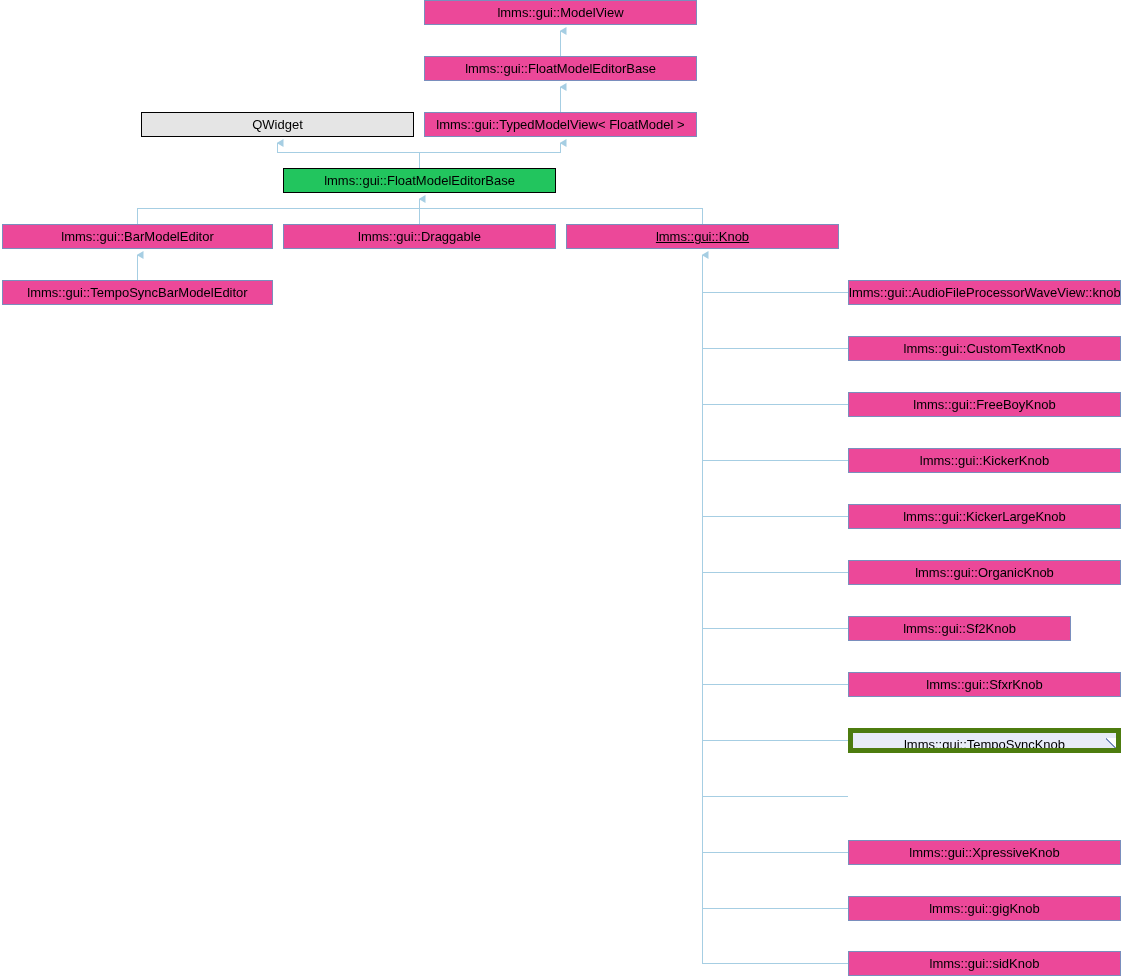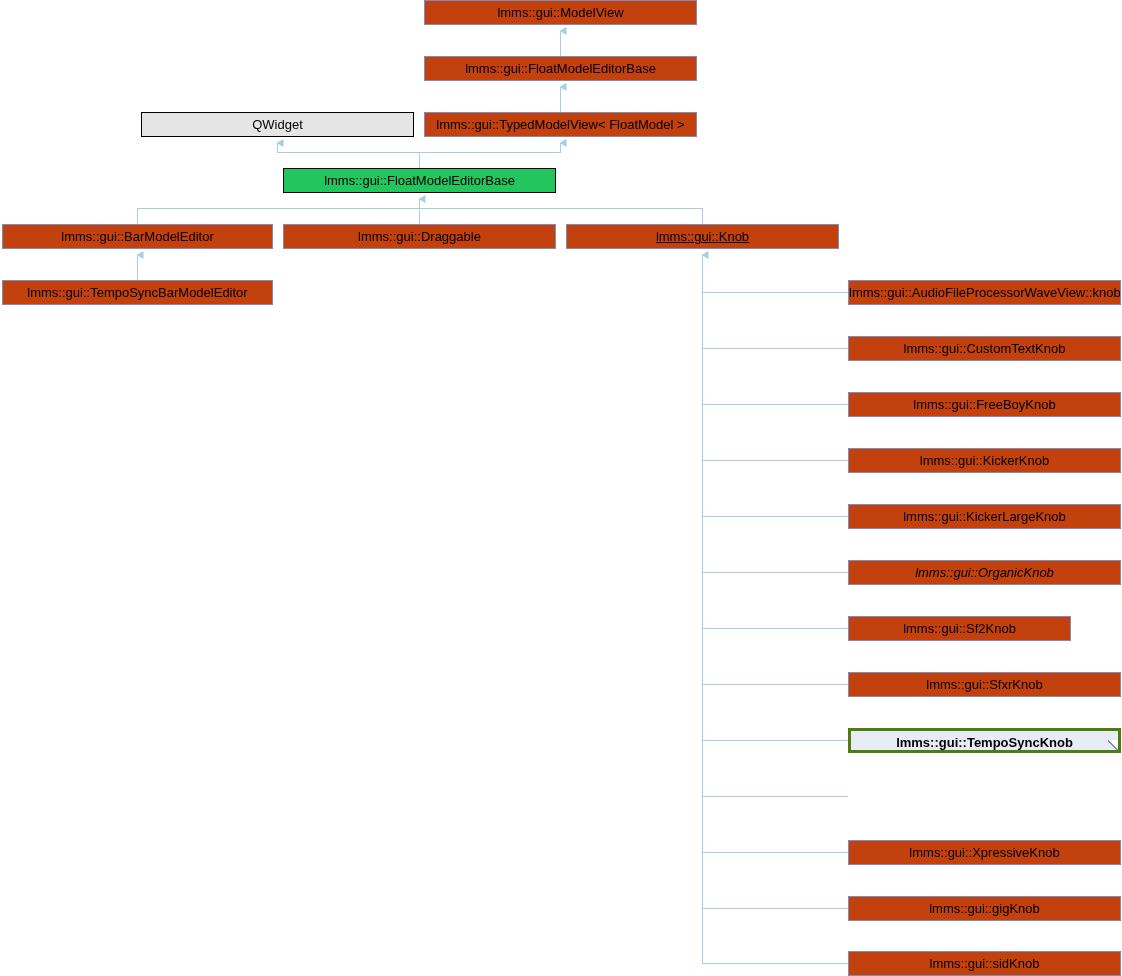--- a/index.html
+++ b/index.html
@@ -30,36 +30,35 @@
     box-sizing: border-box;
     height: 25px;
     line-height: 23px;
     text-align: center;
     font-size: 13px;
     color: #000000;
     white-space: nowrap;
     overflow: hidden;
   }
   .node-normal {
-    background: #c2410c;
+    background: #ec4899;
     border: 1px solid #7a8ebd;
   }
   .node-external {
     background: #e5e5e5;
     border: 1px solid #000000;
   }
   .node-current {
     background: #22c55e;
     border: 1px solid #000000;
   }
   .node-truncated {
     background: #e8ecf7;
-    border: 3px solid #4d7c0f;
+    border: 5px solid #4d7c0f;
     position: relative;
-    font-weight: bold;
   }
   .node-truncated::after {
     content: "";
     position: absolute;
     right: -1px;
     bottom: -1px;
     width: 11px;
     height: 11px;
     background:
       linear-gradient(to bottom left, #ffffff 49.5%, #7a8ebd 49.5%, #7a8ebd 58%, #e8ecf7 58%);
@@ -118,21 +117,21 @@
   <div class="node node-current" style="left:283px; top:168px; width:273px;">lmms::gui::FloatModelEditorBase</div>
   <div class="node node-normal" style="left:2px;   top:224px; width:271px;">lmms::gui::BarModelEditor</div>
   <div class="node node-normal" style="left:283px; top:224px; width:273px;">lmms::gui::Draggable</div>
   <div class="node node-normal" style="left:566px; top:224px; width:273px;text-decoration:underline;">lmms::gui::Knob</div>
   <div class="node node-normal" style="left:2px; top:280px; width:271px;">lmms::gui::TempoSyncBarModelEditor</div>
   <div class="node node-normal" style="left:848px; top:280px; width:273px;">lmms::gui::AudioFileProcessorWaveView::knob</div>
   <div class="node node-normal" style="left:848px; top:336px; width:273px;">lmms::gui::CustomTextKnob</div>
   <div class="node node-normal" style="left:848px; top:392px; width:273px;">lmms::gui::FreeBoyKnob</div>
   <div class="node node-normal" style="left:848px; top:448px; width:273px;">lmms::gui::KickerKnob</div>
   <div class="node node-normal" style="left:848px; top:504px; width:273px;">lmms::gui::KickerLargeKnob</div>
-  <div class="node node-normal" style="left:848px; top:560px; width:273px;font-style:italic;">lmms::gui::OrganicKnob</div>
+  <div class="node node-normal" style="left:848px; top:560px; width:273px;">lmms::gui::OrganicKnob</div>
   <div class="node node-normal" style="left:848px; top:616px; width:223px;">lmms::gui::Sf2Knob</div>
   <div class="node node-normal" style="left:848px; top:672px; width:273px;">lmms::gui::SfxrKnob</div>
   <div class="node node-truncated" style="left:848px; top:728px; width:273px;">lmms::gui::TempoSyncKnob</div>
   <div class="node node-normal" style="left:848px; top:840px; width:273px;">lmms::gui::XpressiveKnob</div>
   <div class="node node-normal" style="left:848px; top:896px; width:273px;">lmms::gui::gigKnob</div>
   <div class="node node-normal" style="left:848px; top:951px; width:273px;">lmms::gui::sidKnob</div>
 
 </div>
 
 </body></html>

